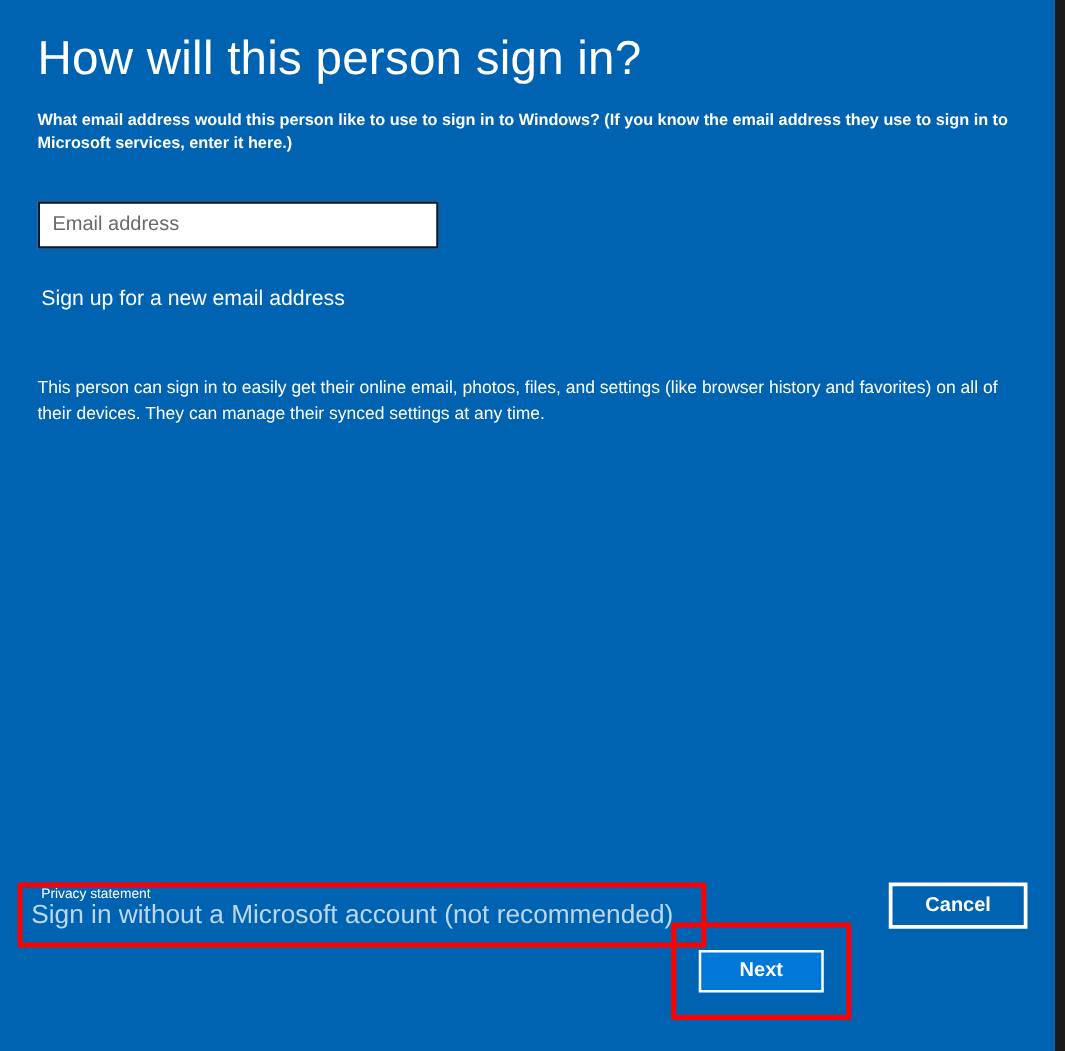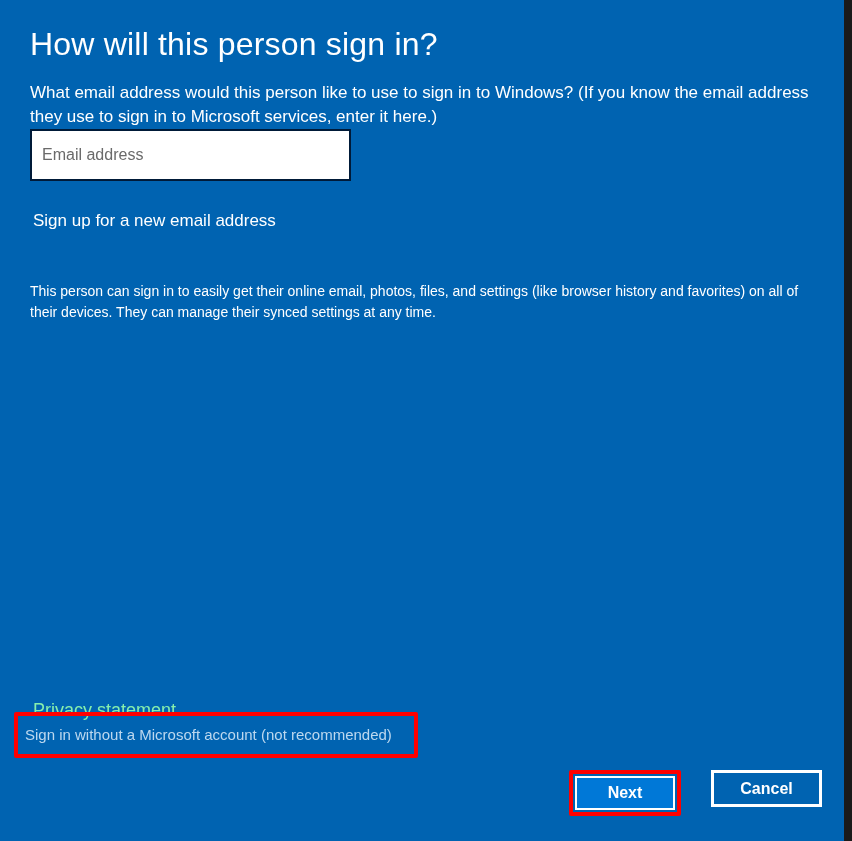--- a/index.html
+++ b/index.html
@@ -21,34 +21,35 @@
       right: 0;
       top: 0;
       width: 8px;
       height: 100%;
       background: #1a1a1a;
     }
     .content {
       padding: 26px 30px 0 30px;
     }
     .heading {
-      font-size: 32px;
+      font-size: 38px;
       font-weight: 300;
       margin-bottom: 18px;
       letter-spacing: 0.2px;
     }
     .subtext {
-      font-size: 17px;
-      font-weight: 400;
+      font-size: 13px;
+      font-weight: 700;
       line-height: 1.4;
+      margin-bottom: 38px;
       max-width: 780px;
     }
     .email-input {
       width: 321px;
-      height: 52px;
+      height: 38px;
       background: #ffffff;
       border: 2px solid #001a38;
       color: #333;
       font-size: 16px;
       padding: 0 10px;
       font-family: inherit;
       outline: none;
       display: block;
       margin-bottom: 30px;
     }
@@ -70,36 +71,36 @@
       font-size: 14px;
       line-height: 1.5;
       max-width: 790px;
     }
     .bottom-links {
       position: absolute;
       left: 33px;
       bottom: 100px;
     }
     .privacy-link {
-      font-size: 18px;
-      color: #86efac;
+      font-size: 11px;
+      color: #ffffff;
       cursor: pointer;
       display: inline-block;
       margin-bottom: 20px;
     }
     .no-account-wrap {
       border: 4px solid #ff0000;
       padding: 10px 22px 10px 7px;
       position: absolute;
       left: 14px;
       bottom: 83px;
       border-radius: 2px;
     }
     .no-account-link {
-      font-size: 15px;
+      font-size: 21px;
       color: #bcd8ef;
       cursor: pointer;
     }
     .button-row {
       position: absolute;
       right: 30px;
       bottom: 25px;
       display: flex;
       gap: 30px;
     }
@@ -112,22 +113,23 @@
       font-size: 16px;
       font-family: inherit;
       font-weight: 600;
       cursor: pointer;
       display: flex;
       align-items: center;
       justify-content: center;
     }
     .btn-primary-wrap {
       border: 4px solid #ff0000;
-      padding: 2px;
+      padding: 18px;
       border-radius: 2px;
+      margin-top: 32px;
     }
     .btn-primary {
       background: #0078D7;
       border: 2px solid #ffffff;
       width: 100px;
       height: 34px;
     }
   </style>
 </head>
 <body>

